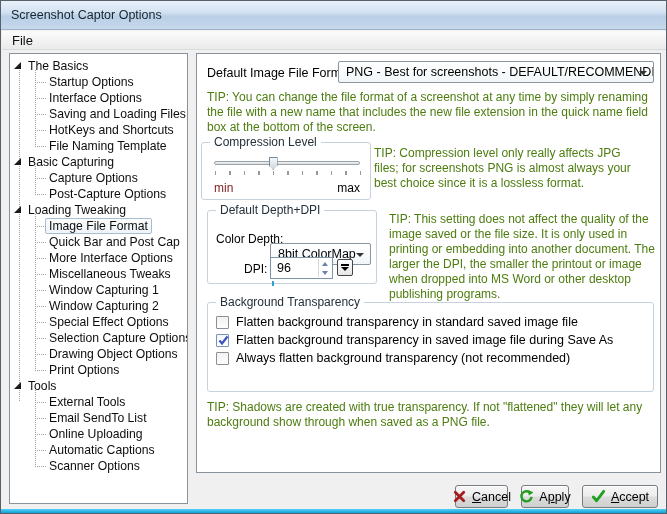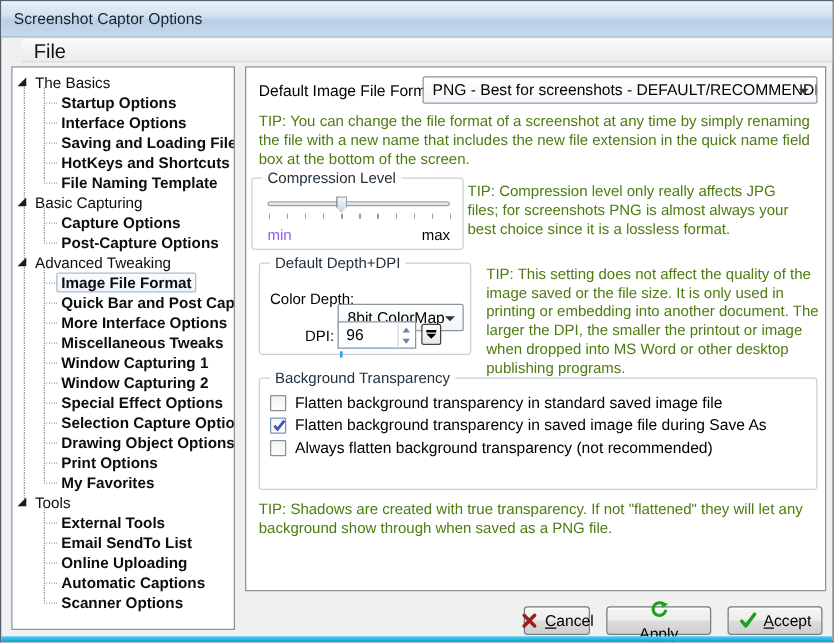--- a/index.html
+++ b/index.html
@@ -9,24 +9,24 @@
     border:1px solid #55606b; background:#f0f0f0; overflow:hidden;
   }
   
   .titlebar {
     position:absolute; left:0; top:0; right:0; height:29px;
     background:linear-gradient(#e9f1fb 0%, #d3e2f2 40%, #b9cfe6 55%, #c6d8ec 100%);
     border-bottom:1px solid #9fb4c9;
     line-height:29px; padding-left:10px; font-size:12.5px; color:#17242f;
   }
   .menubar {
-    position:absolute; left:16px; top:30px; right:0; height:19px;
+    position:absolute; left:1px; top:30px; right:0; height:19px;
     background:linear-gradient(#fbfbfb, #ebebeb);
     border-bottom:1px solid #dadada;
-    font-size:16px; color:#111;
+    font-size:13px; color:#111;
   }
   .menuitem { display:inline-block; padding:2px 8px 0 10px; height:19px; }
   
   .tree-panel {
     position:absolute; left:8px; top:52px; width:179px; height:451px;
     background:#fff; border:1px solid #8a929b; overflow:hidden;
   }
   .right-panel {
     position:absolute; left:195px; top:52px; width:465px; height:420px;
     background:#fff; border:1px solid #8a929b;
@@ -35,21 +35,21 @@
   .tree { position:relative; padding-top:4px; font-size:12.2px; color:#0d0d0d; }
   .rootline { position:absolute; left:9px; top:12px; width:1px; height:336px;
     background:repeating-linear-gradient(to bottom,#9aa0a6 0 1px,transparent 1px 2px); }
   .trow { position:relative; height:16px; line-height:16px; white-space:nowrap; }
   .trow.root { padding-left:4px; }
   .glyph { display:inline-block; width:0; height:0; border-left:7px solid transparent;
     border-bottom:7px solid #1a1a1a; margin-right:7px; margin-bottom:1px; }
   .tchildren { position:relative; }
   .tchildren::before { content:""; position:absolute; left:25px; top:-4px; bottom:8px; width:1px;
     background:repeating-linear-gradient(to bottom,#9aa0a6 0 1px,transparent 1px 2px); }
-  .trow.child { padding-left:39px;font-weight:bold; }
+  .trow.child { padding-left:39px; }
   .hconn { position:absolute; left:25px; top:8px; width:11px; height:1px;
     background:repeating-linear-gradient(to right,#9aa0a6 0 1px,transparent 1px 2px); }
   .tlabel.sel { display:inline-block; border:1px solid #a9bdd2; border-radius:2px;
     background:linear-gradient(#fbfcfd,#eff4f9); padding:0 3px; margin-left:-4px; line-height:14px; }
   
   .fmt-label { position:absolute; left:10px; top:12px; font-size:12.5px; color:#000; }
   .combo {
     position:absolute; height:22px; border:1px solid #8b959e; border-radius:2px;
     background:linear-gradient(#ffffff,#f2f6f9); font-size:12.5px; color:#000;
     line-height:20px; padding:0 20px 0 7px; overflow:hidden; white-space:nowrap;
@@ -71,21 +71,21 @@
   .grp-depth { left:10px; top:156px; width:170px; height:74px; }
   .grp-bg { left:10px; top:248px; width:447px; height:90px; }
   
   .slider-track { position:absolute; left:12px; top:18px; width:146px; height:4px;
     border:1px solid #9aa4ad; border-radius:2px; background:linear-gradient(#f2f2f2,#dcdcdc); }
   .slider-thumb { position:absolute; top:-5px; width:9px; height:13px; margin-left:-4px;
     background:linear-gradient(#f4f7f9,#cfd8de); border:1px solid #7a8a99;
     clip-path:polygon(0 0,100% 0,100% 65%,50% 100%,0 65%); }
   .ticks { position:absolute; left:13px; top:28px; width:146px; height:4px;
     background:repeating-linear-gradient(to right,#949a9f 0 1px,transparent 1px 14.5px); }
-  .minlab { position:absolute; left:12px; bottom:4px; font-size:12px; color:#8b5cf6; }
+  .minlab { position:absolute; left:12px; bottom:4px; font-size:12px; color:#7f1d1d; }
   .maxlab { position:absolute; right:10px; bottom:4px; font-size:12px; color:#000; }
   
   .cd-label { position:absolute; left:8px; top:21px; font-size:12px; color:#000; }
   .cd-combo { left:62px; top:32px; width:101px; }
   .dpi-label { position:absolute; left:36px; top:51px; font-size:12px; color:#000; }
   .dpi-edit { position:absolute; left:62px; top:46px; width:63px; height:22px;
     border:1px solid #7e96aa; background:#fff; font-size:12.5px; line-height:20px; padding-left:6px; }
   .spin { position:absolute; right:1px; top:1px; width:13px; height:18px; border-left:1px solid #cfd8de;
     display:flex; flex-direction:column; }
   .spin span { flex:1; display:flex; align-items:center; justify-content:center; }
@@ -108,21 +108,21 @@
   .cbbox.on { border-color:#7b93b8; background:linear-gradient(#f2f6fb,#ffffff); }
   .cbbox svg { position:absolute; left:0; top:-1px; width:13px; height:13px; }
   .cblabel { font-size:12.5px; color:#000; white-space:nowrap; }
   
   .footer-buttons { position:absolute; right:8px; top:484px; display:flex; gap:13px; }
   .btn { height:23px; display:flex; align-items:center; justify-content:center; gap:5px;
     border:1px solid #747c84; border-radius:3px; font-size:12.5px; color:#000;
     background:linear-gradient(#f6f6f6 0%, #ececec 48%, #dcdcdc 52%, #cfcfcf 100%);
     box-shadow:inset 0 1px 0 #ffffff; }
   .btn svg { width:15px; height:15px; flex:none; }
-  .btn-cancel { width:53px; } .btn-apply { width:84px;flex-direction:column; } .btn-accept { width:76px; }
+  .btn-cancel { width:53px; } .btn-apply { width:48px; } .btn-accept { width:76px; }
   .bottom-strip { position:absolute; left:0; right:0; bottom:0; height:4px;
     background:linear-gradient(#55d0f4,#0fa2da); }
 </style>
 </head>
 <body>
 
 <div id="window">
 
   <div class="titlebar">
     <span>Screenshot Captor Options</span>
@@ -141,33 +141,32 @@
           <div class="trow child"><span class="hconn"></span><span class="tlabel">Interface Options</span></div>
           <div class="trow child"><span class="hconn"></span><span class="tlabel">Saving and Loading Files</span></div>
           <div class="trow child"><span class="hconn"></span><span class="tlabel">HotKeys and Shortcuts</span></div>
           <div class="trow child"><span class="hconn"></span><span class="tlabel">File Naming Template</span></div>
         </div>
         <div class="trow root"><span class="glyph"></span><span class="tlabel">Basic Capturing</span></div>
         <div class="tchildren">
           <div class="trow child"><span class="hconn"></span><span class="tlabel">Capture Options</span></div>
           <div class="trow child"><span class="hconn"></span><span class="tlabel">Post-Capture Options</span></div>
         </div>
-        <div class="trow root"><span class="glyph"></span><span class="tlabel">Advanced Tweaking</span></div>
+        <div class="trow root"><span class="glyph"></span><span class="tlabel">Loading Tweaking</span></div>
         <div class="tchildren">
           <div class="trow child"><span class="hconn"></span><span class="tlabel sel">Image File Format</span></div>
           <div class="trow child"><span class="hconn"></span><span class="tlabel">Quick Bar and Post Cap</span></div>
           <div class="trow child"><span class="hconn"></span><span class="tlabel">More Interface Options</span></div>
           <div class="trow child"><span class="hconn"></span><span class="tlabel">Miscellaneous Tweaks</span></div>
           <div class="trow child"><span class="hconn"></span><span class="tlabel">Window Capturing 1</span></div>
           <div class="trow child"><span class="hconn"></span><span class="tlabel">Window Capturing 2</span></div>
           <div class="trow child"><span class="hconn"></span><span class="tlabel">Special Effect Options</span></div>
           <div class="trow child"><span class="hconn"></span><span class="tlabel">Selection Capture Options</span></div>
           <div class="trow child"><span class="hconn"></span><span class="tlabel">Drawing Object Options</span></div>
           <div class="trow child"><span class="hconn"></span><span class="tlabel">Print Options</span></div>
-          <div class="trow child"><span class="hconn"></span><span class="tlabel">My Favorites</span></div>
         </div>
         <div class="trow root"><span class="glyph"></span><span class="tlabel">Tools</span></div>
         <div class="tchildren">
           <div class="trow child"><span class="hconn"></span><span class="tlabel">External Tools</span></div>
           <div class="trow child"><span class="hconn"></span><span class="tlabel">Email SendTo List</span></div>
           <div class="trow child"><span class="hconn"></span><span class="tlabel">Online Uploading</span></div>
           <div class="trow child"><span class="hconn"></span><span class="tlabel">Automatic Captions</span></div>
           <div class="trow child"><span class="hconn"></span><span class="tlabel">Scanner Options</span></div>
         </div>
       </div>

